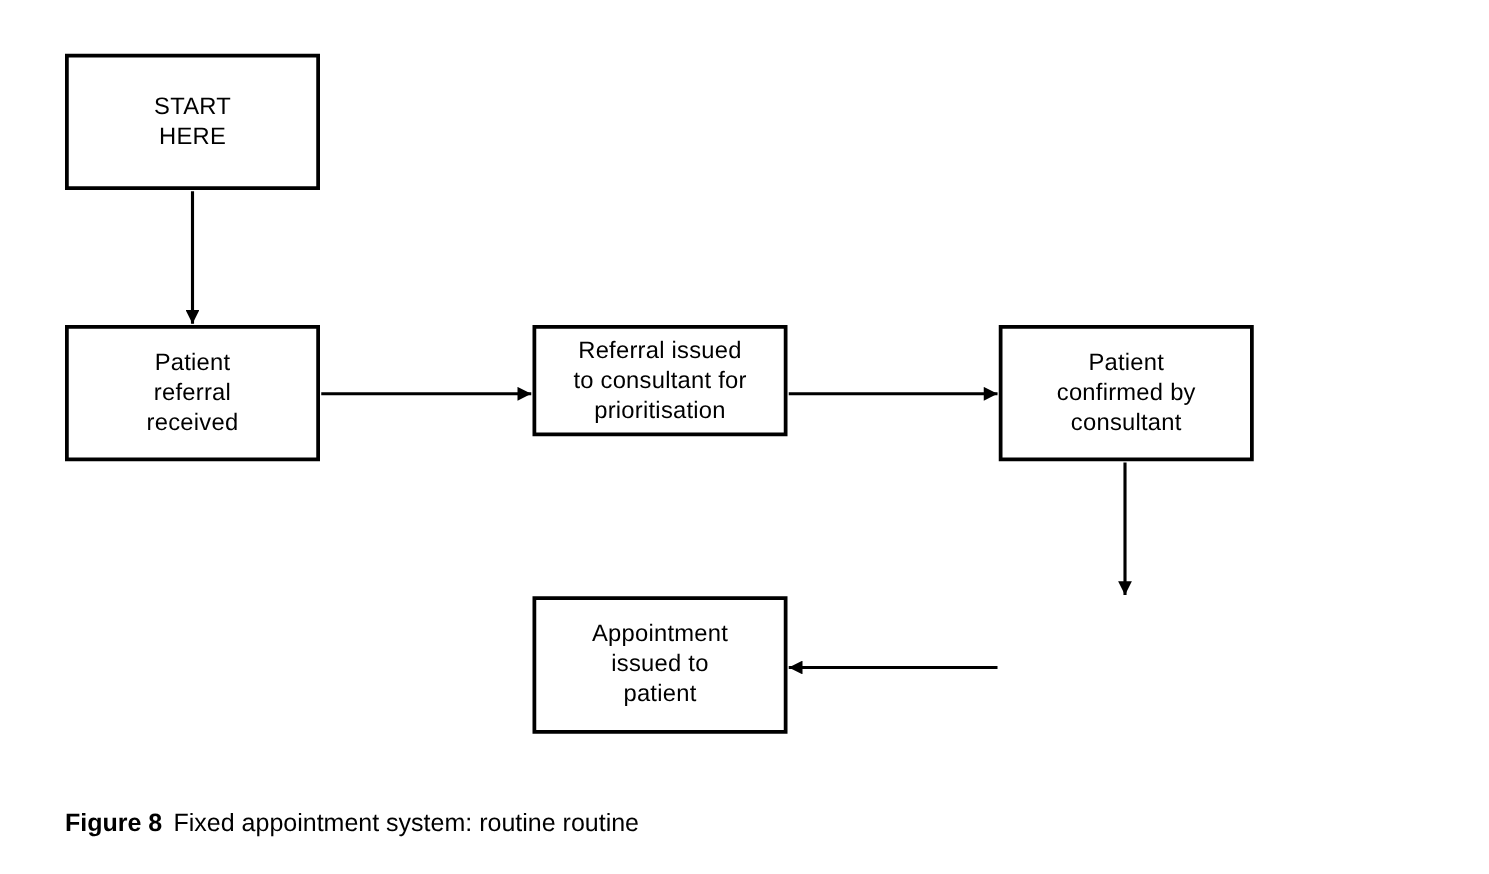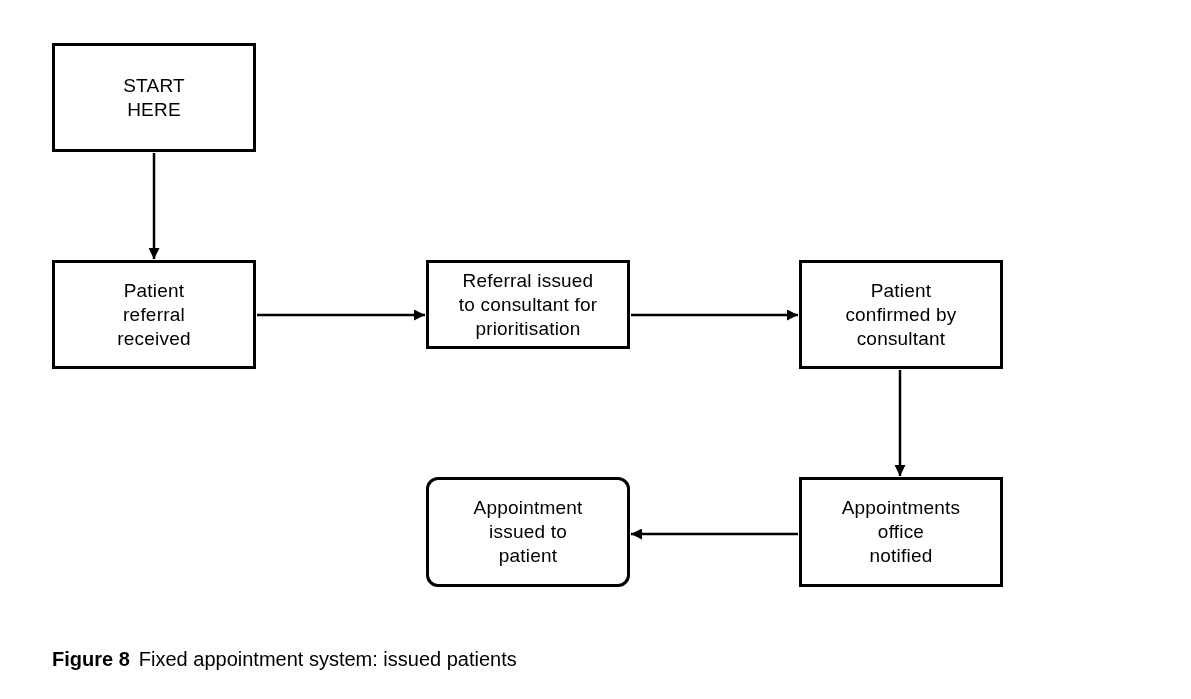--- a/index.html
+++ b/index.html
@@ -29,21 +29,21 @@
     line-height: 24px;
     white-space: pre-line;
     letter-spacing: 0.2px;
   }
   
   #n-start               { left: 52px;  top: 43px;  width: 204px; height: 109px; }
   #n-patient-referral    { left: 52px;  top: 260px; width: 204px; height: 109px; }
   #n-referral-issued     { left: 426px; top: 260px; width: 204px; height: 89px; }
   #n-priority-confirmed  { left: 799px; top: 260px; width: 204px; height: 109px; }
   #n-appointments-office { left: 799px; top: 477px; width: 204px; height: 110px; }
-  #n-appointment-issued  { left: 426px; top: 477px; width: 204px; height: 110px; border-radius: 12px; }
+  #n-appointment-issued  { left: 426px; top: 477px; width: 204px; height: 110px; }
 
   .edges {
     position: absolute;
     left: 0;
     top: 0;
     width: 1191px;
     height: 699px;
     pointer-events: none;
   }
   .edge-line {
@@ -76,38 +76,35 @@
 received</div>
 
   <div class="node" id="n-referral-issued">Referral issued
 to consultant for
 prioritisation</div>
 
   <div class="node" id="n-priority-confirmed">Patient
 confirmed by
 consultant</div>
 
-  <div class="node" id="n-appointments-office">Appointments
-office
-notified</div>
 
   <div class="node" id="n-appointment-issued">Appointment
 issued to
 patient</div>
 
   <svg class="edges" width="1191" height="699" viewBox="0 0 1191 699">
     <defs>
       <marker id="arrowhead" viewBox="0 0 10 10" refX="10" refY="5" markerWidth="14" markerHeight="11" markerUnits="userSpaceOnUse" orient="auto">
         <path d="M 0 0 L 10 5 L 0 10 z" fill="#000000"></path>
       </marker>
     </defs>
     <line class="edge-line" x1="154" y1="153" x2="154" y2="259" marker-end="url(#arrowhead)"></line>
     <line class="edge-line" x1="257" y1="315" x2="425" y2="315" marker-end="url(#arrowhead)"></line>
     <line class="edge-line" x1="631" y1="315" x2="798" y2="315" marker-end="url(#arrowhead)"></line>
     <line class="edge-line" x1="900" y1="370" x2="900" y2="476" marker-end="url(#arrowhead)"></line>
     <line class="edge-line" x1="798" y1="534" x2="631" y2="534" marker-end="url(#arrowhead)"></line>
   </svg>
 
   <div class="caption">
-    <span class="cap-label">Figure 8</span><span class="cap-text">Fixed appointment system: issued patients</span>
+    <span class="cap-label">Figure 8</span><span class="cap-text">Fixed appointment system: routine routine</span>
   </div>
 
 </div>
 
 </body></html>

